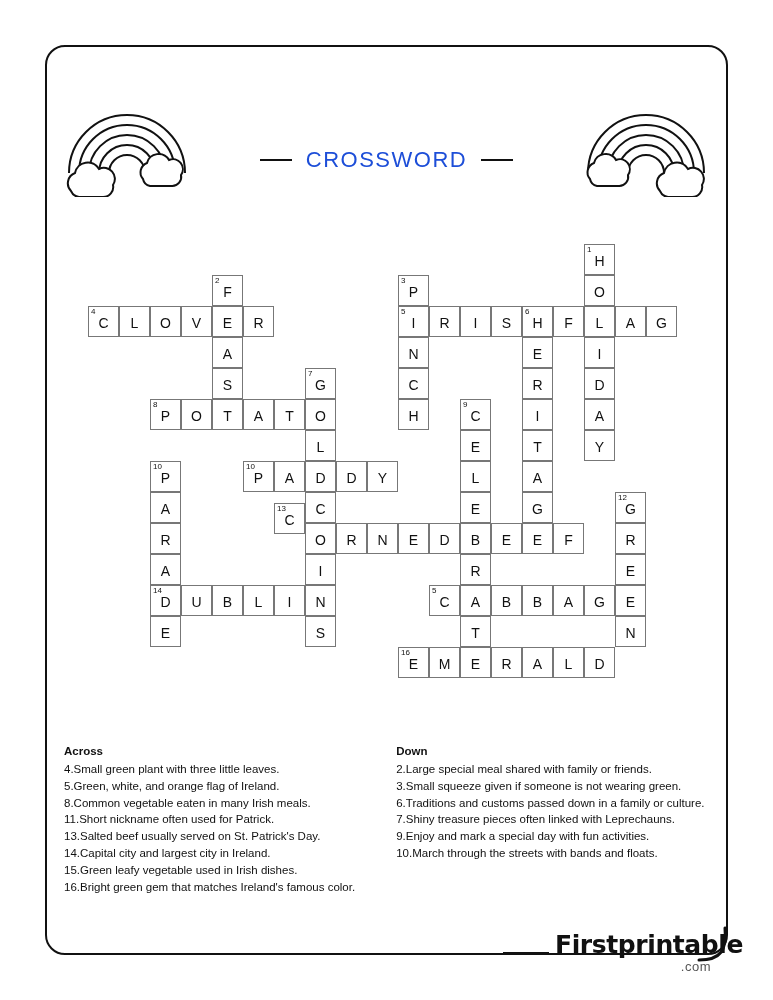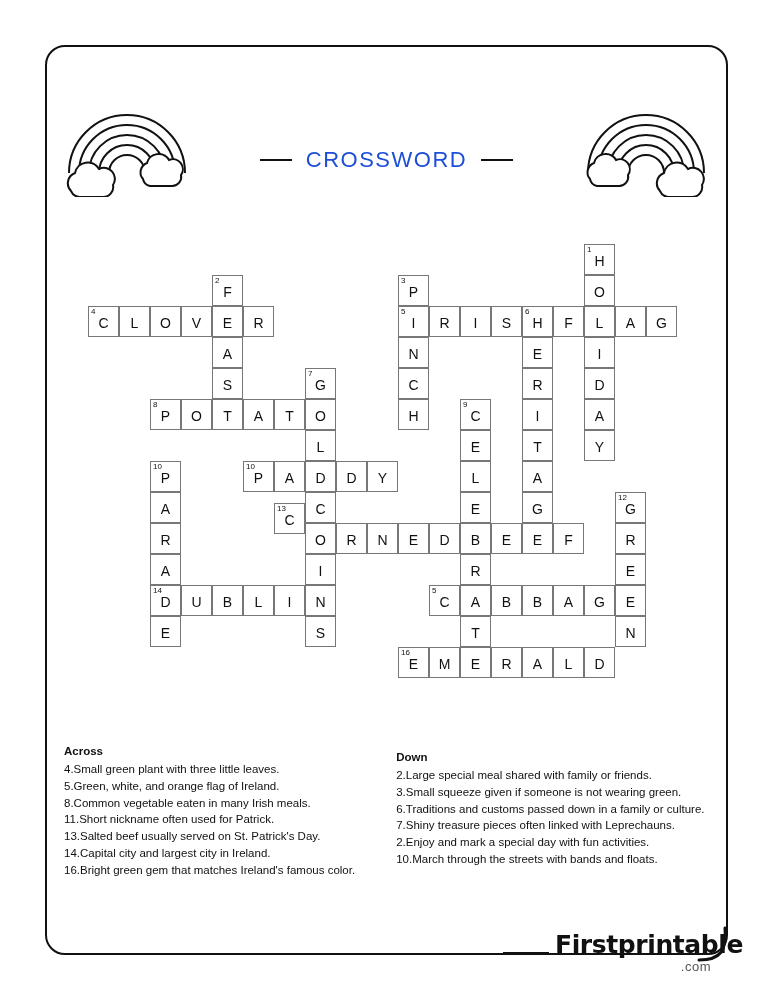--- a/index.html
+++ b/index.html
@@ -109,21 +109,21 @@
   }
   
   .clues {
     position:absolute;
     left:64px; top:745px;
     width:650px;
     display:flex;
     gap:24px;
   }
   .clue-col { width:320px; }
-  .clue-col.down { width:330px;margin-top:6px; }
+  .clue-col.down { width:330px; }
   .clue-head {
     font-size:11.5px;
     font-weight:bold;
     color:#111;
     margin-bottom:4px;
   }
   .clue-item {
     font-size:11.5px;
     line-height:16.8px;
     color:#111;
@@ -514,31 +514,32 @@
   <div class="clues">
     <div class="clue-col">
       <div class="clue-head">Across</div>
       <div id="across-list">
           <div class="clue-item">4.Small green plant with three little leaves.</div>
           <div class="clue-item">5.Green, white, and orange flag of Ireland.</div>
           <div class="clue-item">8.Common vegetable eaten in many Irish meals.</div>
           <div class="clue-item">11.Short nickname often used for Patrick.</div>
           <div class="clue-item">13.Salted beef usually served on St. Patrick's Day.</div>
           <div class="clue-item">14.Capital city and largest city in Ireland.</div>
+          <div class="clue-item">15.Green leafy vegetable used in Irish dishes.</div>
           <div class="clue-item">16.Bright green gem that matches Ireland's famous color.</div>
         </div>
     </div>
     <div class="clue-col down">
       <div class="clue-head">Down</div>
       <div id="down-list">
           <div class="clue-item">2.Large special meal shared with family or friends.</div>
           <div class="clue-item">3.Small squeeze given if someone is not wearing green.</div>
           <div class="clue-item">6.Traditions and customs passed down in a family or culture.</div>
           <div class="clue-item">7.Shiny treasure pieces often linked with Leprechauns.</div>
-          <div class="clue-item">2.Enjoy and mark a special day with fun activities.</div>
+          <div class="clue-item">9.Enjoy and mark a special day with fun activities.</div>
           <div class="clue-item">10.March through the streets with bands and floats.</div>
         </div>
     </div>
   </div>
 
   <div class="footer">
     <span class="brand-line"></span>
     <span class="brand-name">Firstprintable</span>
     <span class="brand-tld">.com</span>
     <svg class="brand-swoosh" viewBox="0 0 36 40">

